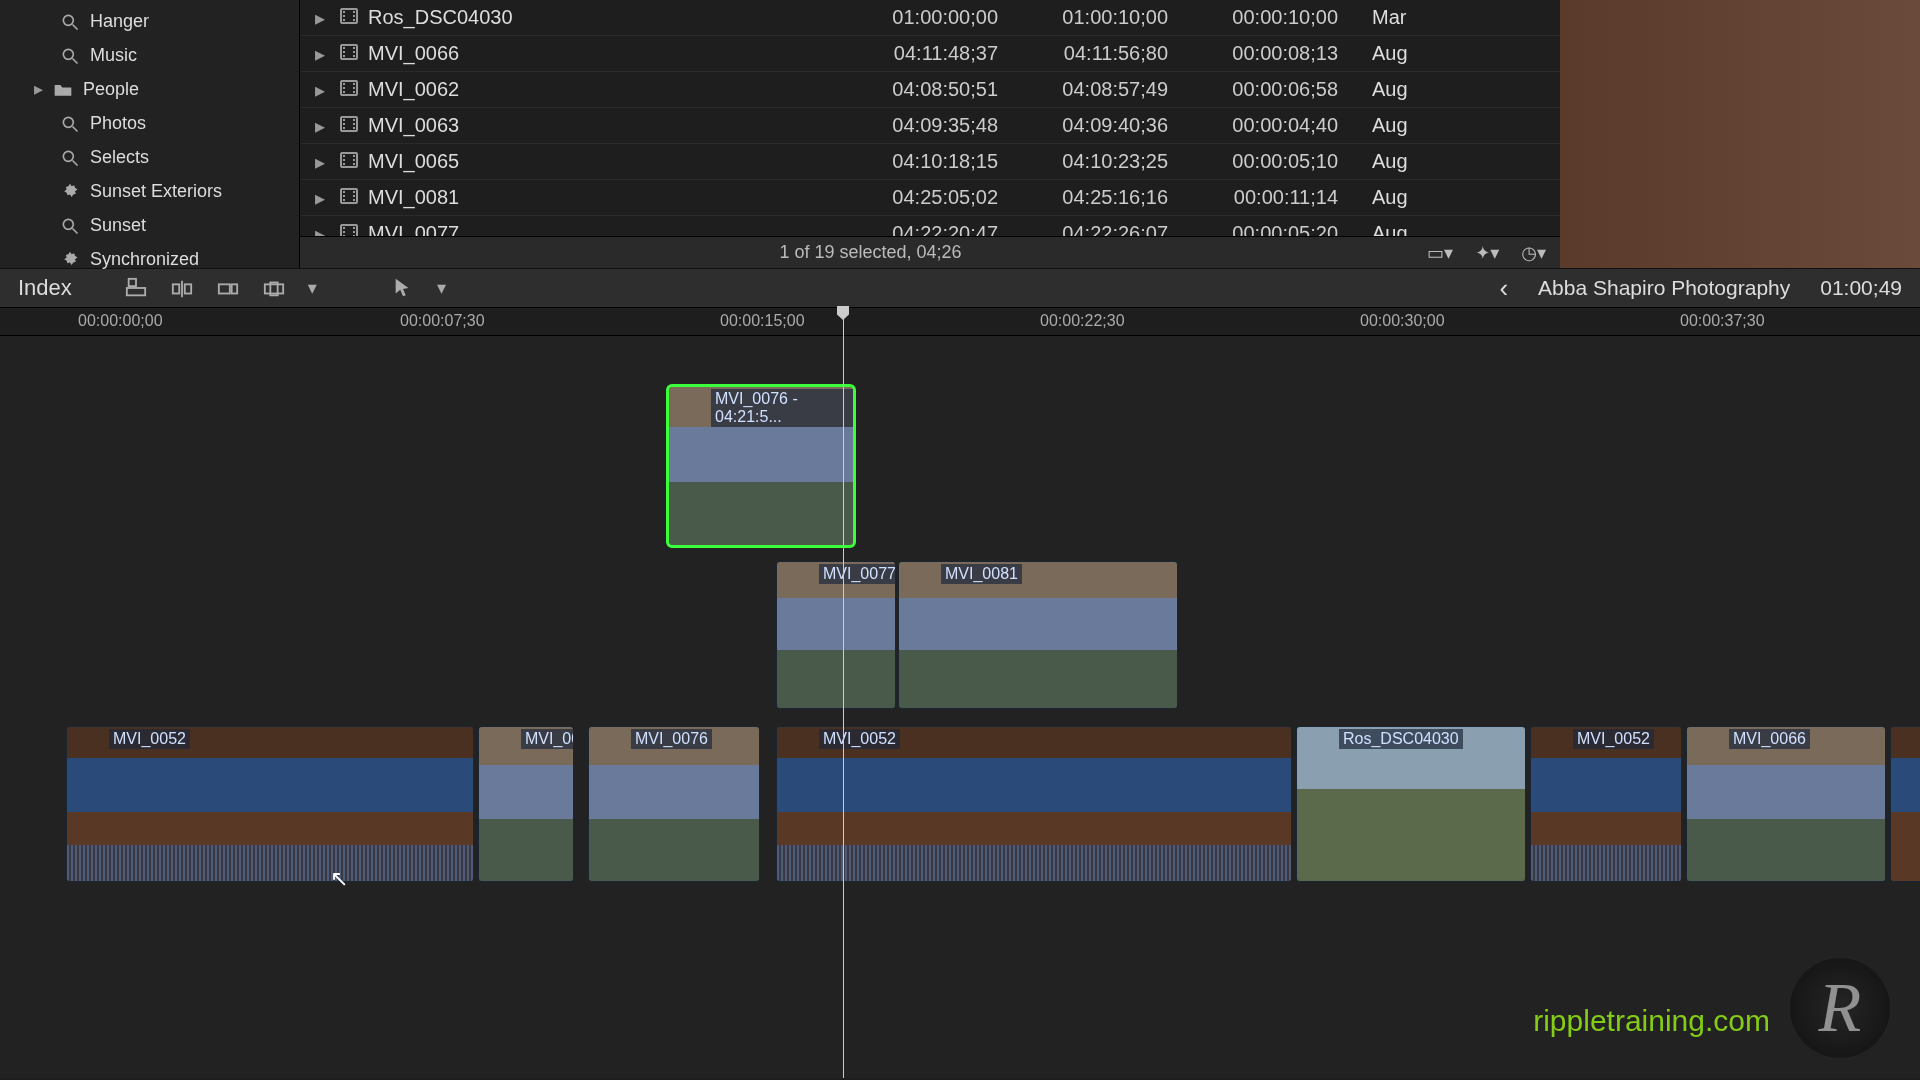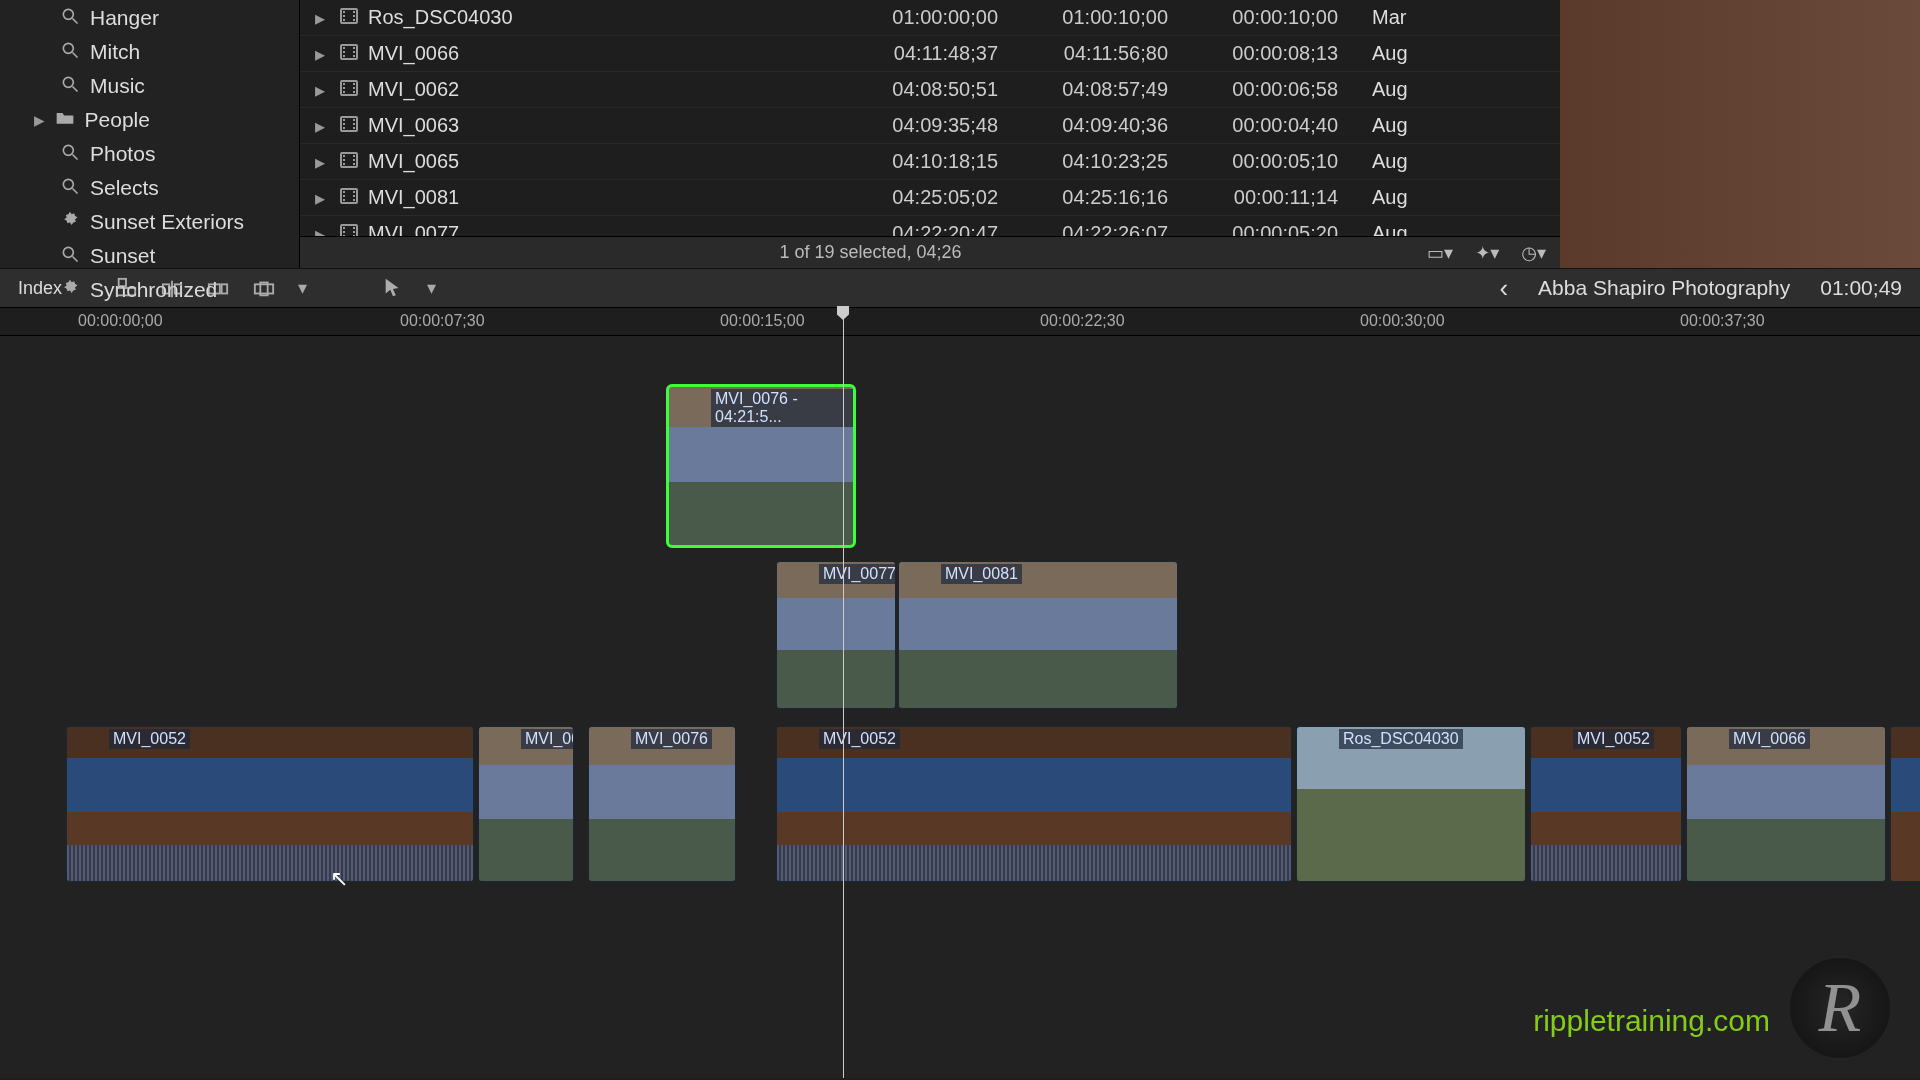--- a/index.html
+++ b/index.html
@@ -1,40 +1,40 @@
 <!DOCTYPE html>
 <html><head>
 <meta charset="utf-8">
 <style>
   * { margin: 0; padding: 0; box-sizing: border-box; font-family: -apple-system, Helvetica, Arial, sans-serif; }
   body { background: #1e1e1e; color: #ccc; width: 1920px; height: 1080px; overflow: hidden; font-size: 18px; }
 
   .top { display: flex; height: 268px; }
   .sidebar { width: 300px; background: #222; border-right: 1px solid #000; padding-top: 2px; }
-  .side-item { display: flex; align-items: flex-start; gap: 10px; padding: 4px 18px 4px 60px; color: #ddd; font-size: 21px; height: 34px; cursor: pointer; }
+  .side-item { display: flex; align-items: flex-end; gap: 10px; padding: 4px 18px 4px 60px; color: #ddd; font-size: 18px; height: 34px; cursor: pointer; }
   .side-item.folder { padding-left: 34px; }
   .side-item { position: relative; }
   .side-item svg { width: 20px; height: 20px; flex-shrink: 0; }
 
   .browser { flex: 1; display: flex; flex-direction: column; background: #1e1e1e; }
   .clip-list { flex: 1; overflow: hidden; }
   .clip-row { display: flex; align-items: center; height: 36px; border-bottom: 1px solid #2a2a2a; font-size: 20px; color: #ddd; }
   .clip-row .tri { width: 40px; text-align: center; color: #999; }
   .clip-row .ico { width: 28px; }
   .clip-row .name { flex: 0 0 480px; }
   .clip-row .tc { flex: 0 0 170px; text-align: right; padding-right: 20px; color: #ccc; }
   .clip-row .date { flex: 0 0 80px; padding-left: 14px; }
   .status-bar { height: 32px; background: #2a2a2a; border-top: 1px solid #000; display: flex; align-items: center; justify-content: space-between; padding: 0 14px; font-size: 18px; color: #bbb; }
   .status-center { flex: 1; text-align: center; }
   .status-right { display: flex; gap: 22px; align-items: center; }
 
   .viewer { width: 360px; background: linear-gradient(#5a3a2a, #6a5a3a); }
 
   .mid-bar { height: 40px; background: #2e2e2e; border-top: 1px solid #111; border-bottom: 1px solid #000; display: flex; align-items: center; padding: 0 18px; gap: 22px; }
-  .mid-bar .idx { font-size: 18px; color: #ddd; margin-right: 30px; }
+  .mid-bar .idx { font-size: 22px; color: #ddd; margin-right: 30px; }
   .mid-bar .tool { width: 24px; height: 22px; opacity: .8; }
   .mid-right { margin-left: auto; display: flex; align-items: center; gap: 30px; font-size: 21px; color: #ddd; }
 
   .timeline { position: relative; background: #222; height: 770px; }
   .ruler { height: 28px; background: #1e1e1e; border-bottom: 1px solid #000; position: relative; font-size: 16px; color: #aaa; }
   .ruler .tick { position: absolute; top: 4px; }
   .playhead { position: absolute; top: 0; bottom: 0; width: 1px; background: #ccc; left: 843px; z-index: 10; }
   .playhead::before { content: ""; position: absolute; top: -2px; left: -6px; width: 12px; height: 14px; background: #ccc; clip-path: polygon(0 0, 100% 0, 100% 60%, 50% 100%, 0 60%); }
 
   .clip { position: absolute; background: #2c3a52; border: 1px solid #1a2634; border-radius: 4px; overflow: hidden; }
@@ -65,27 +65,20 @@
 <body>
 
 <div class="top">
   <div class="sidebar">
     <div class="side-item">
         <svg viewBox="0 0 24 24" fill="none" stroke="#aaa" stroke-width="2">
           <circle cx="10" cy="10" r="6"></circle>
           <line x1="15" y1="15" x2="21" y2="21"></line>
         </svg>
         <span>Hanger</span>
-      </div>
-    <div class="side-item">
-        <svg viewBox="0 0 24 24" fill="none" stroke="#aaa" stroke-width="2">
-          <circle cx="10" cy="10" r="6"></circle>
-          <line x1="15" y1="15" x2="21" y2="21"></line>
-        </svg>
-        <span>Mitch</span>
       </div>
     <div class="side-item">
         <svg viewBox="0 0 24 24" fill="none" stroke="#aaa" stroke-width="2">
           <circle cx="10" cy="10" r="6"></circle>
           <line x1="15" y1="15" x2="21" y2="21"></line>
         </svg>
         <span>Music</span>
       </div>
     <div class="side-item folder">
         <span style="color:#999;">▸</span>
@@ -279,21 +272,21 @@
           <div class="man"></div>
         </div>
         <div class="wave"></div>
       </div>
       <div class="clip primary" style="left: 478px; width: 96px;">
         <div class="label">MVI_0078</div>
         <div class="thumb">
           <div class="woman"></div>
         </div>
       </div>
-      <div class="clip primary" style="left: 588px; width: 148px;">
+      <div class="clip primary" style="left: 588px; width: 172px;">
         <div class="label">MVI_0076</div>
         <div class="thumb">
           <div class="woman"></div>
         </div>
       </div>
       <div class="clip primary" style="left: 776px; width: 516px;">
         <div class="label">MVI_0052</div>
         <div class="thumb">
           <div class="man"></div>
         </div>

